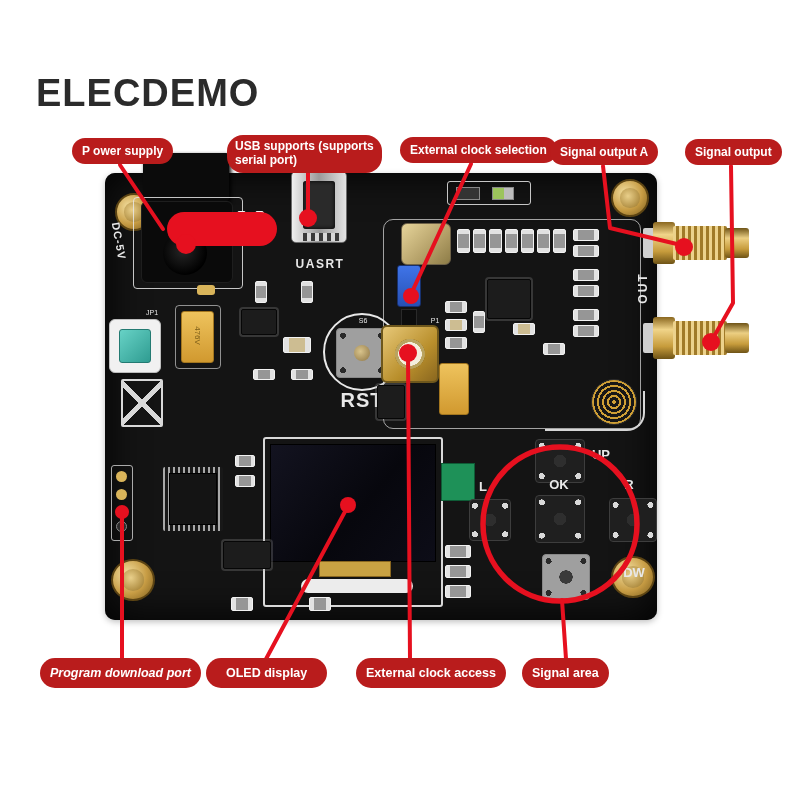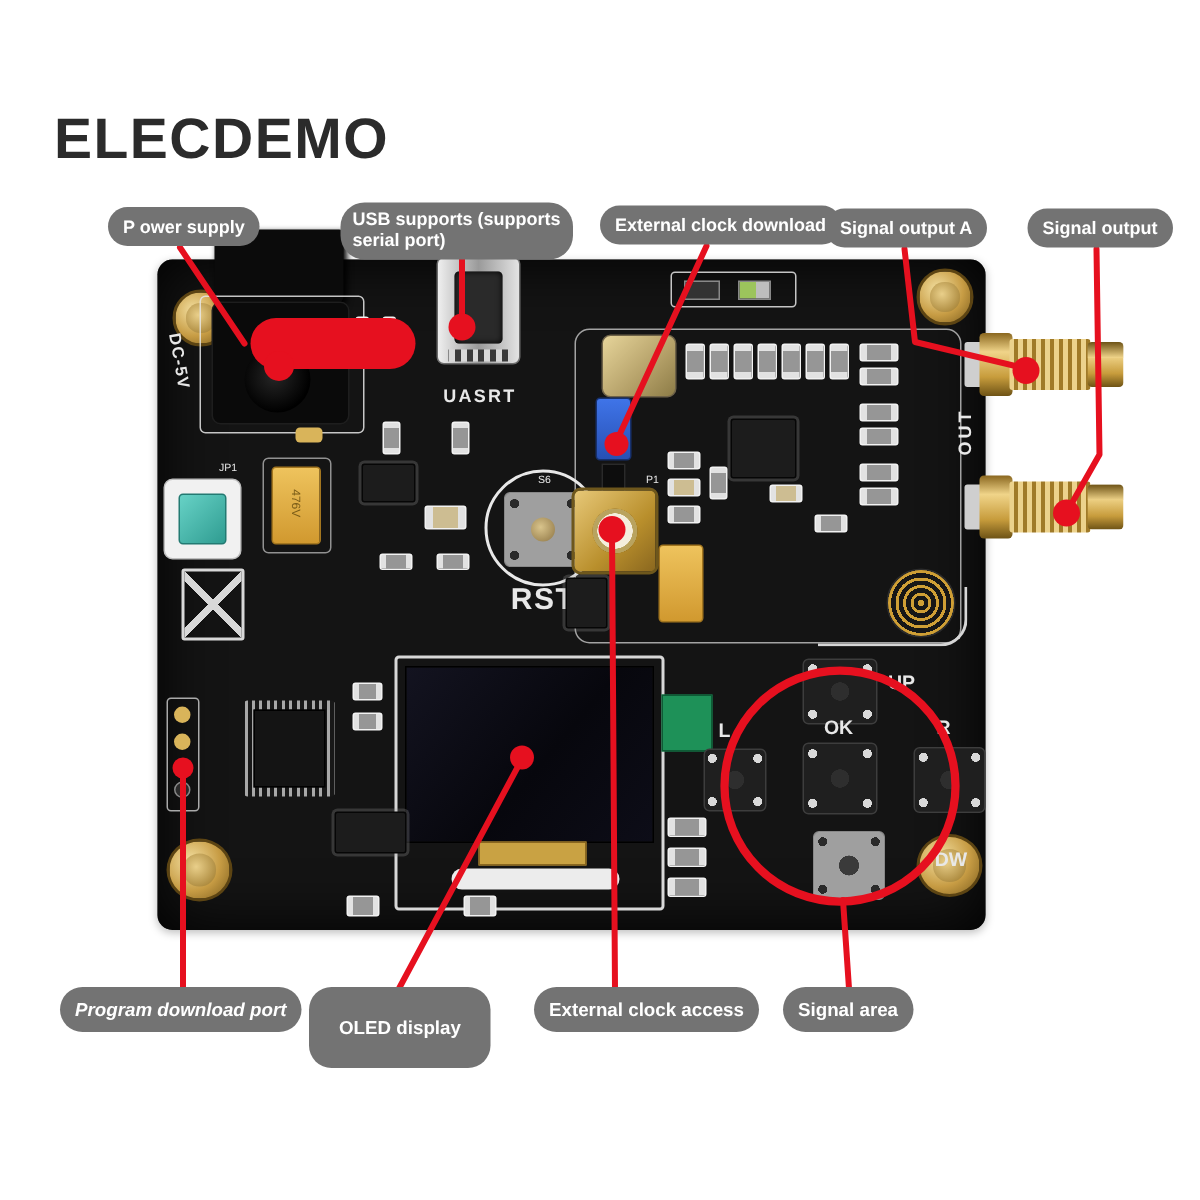--- a/index.html
+++ b/index.html
@@ -63,21 +63,21 @@
         background:linear-gradient(180deg,#8a671f,#f0d489 30%,#c79c3c 70%,#6e5316);}
   .sma .thread{left:24px;top:8px;width:54px;height:34px;
         background:repeating-linear-gradient(90deg,#ecd28c 0 3px,#a07a28 3px 6px);
         border-radius:2px;}
   .sma .tip{left:76px;top:10px;width:24px;height:30px;border-radius:3px;
         background:linear-gradient(180deg,#6e5316,#f0d489 35%,#b8913400 0),
                    linear-gradient(180deg,#8a671f,#f0d489 30%,#c79c3c 70%,#6e5316);}
 
   
   .pill{position:absolute;display:inline-flex;align-items:center;justify-content:center;
-        background:#737373;color:#fff;font-weight:bold;font-size:12px;
+        background:#b91c1c;color:#fff;font-weight:bold;font-size:12px;
         height:26px;padding:0 10px;border-radius:13px;white-space:nowrap;z-index:30;text-align:center;}
   .pill.two{height:38px;border-radius:16px;line-height:1.15;padding:0 8px;
         flex-direction:column;align-items:flex-start;white-space:nowrap;}
   .pill.bottom{height:30px;border-radius:15px;font-size:12.5px;}
 
   svg.overlay{position:absolute;left:0;top:0;z-index:20;pointer-events:none;}
 </style>
 </head>
 <body>
 
@@ -251,32 +251,32 @@
 </svg>
 
 <div class="pill" style="left:72px;top:138px;">
   <span>P ower supply</span>
 </div>
 <div class="pill two" style="left:227px;top:135px;">
   <span>USB supports (supports</span>
   <span>serial port)</span>
 </div>
 <div class="pill" style="left:400px;top:137px;">
-  <span>External clock download</span>
+  <span>External clock selection</span>
 </div>
 <div class="pill" style="left:550px;top:139px;">
   <span>Signal output A</span>
 </div>
 <div class="pill" style="left:685px;top:139px;">
   <span>Signal output</span>
 </div>
 <div class="pill bottom" style="left:40px;top:658px;font-style:italic;">
   <span>Program download port</span>
 </div>
-<div class="pill bottom" style="left:206px;top:658px;padding:12px 20px;">
+<div class="pill bottom" style="left:206px;top:658px;padding:0 20px;">
   <span>OLED display</span>
 </div>
 <div class="pill bottom" style="left:356px;top:658px;">
   <span>External clock access</span>
 </div>
 <div class="pill bottom" style="left:522px;top:658px;">
   <span>Signal area</span>
 </div>
 
 </body></html>

